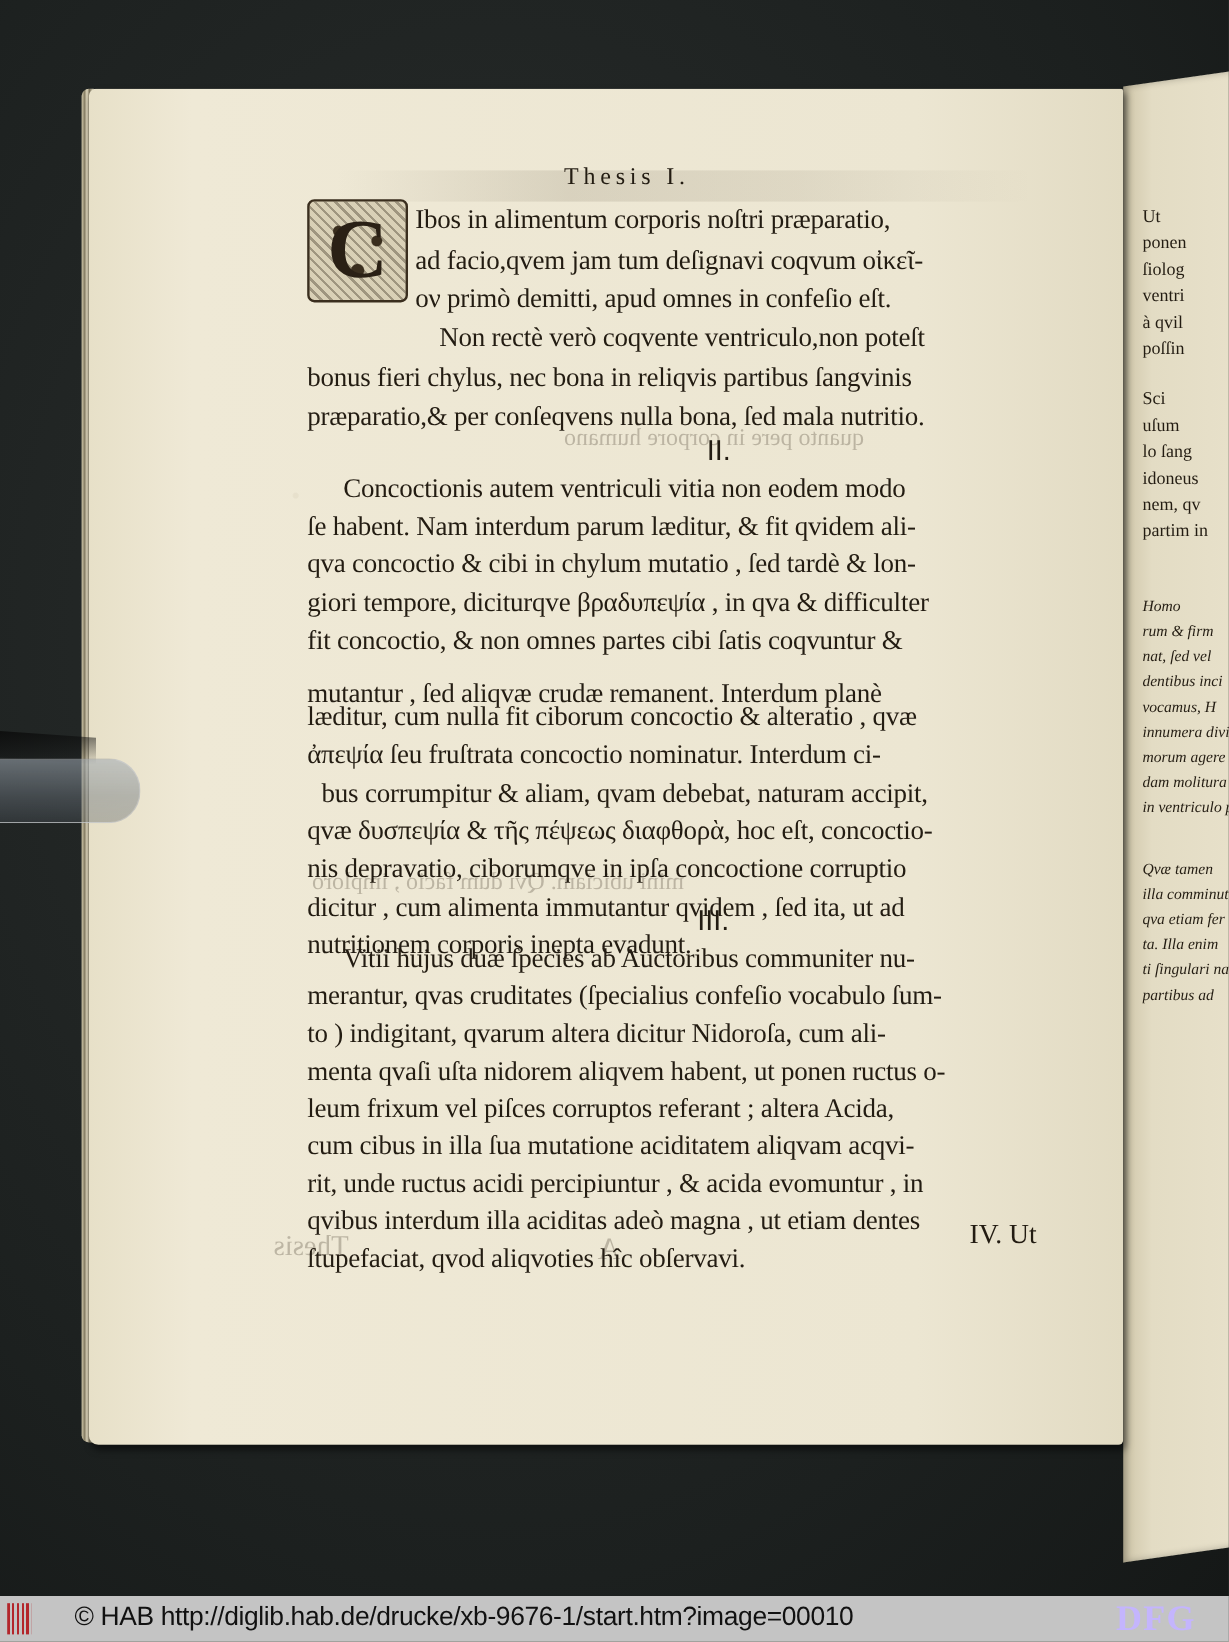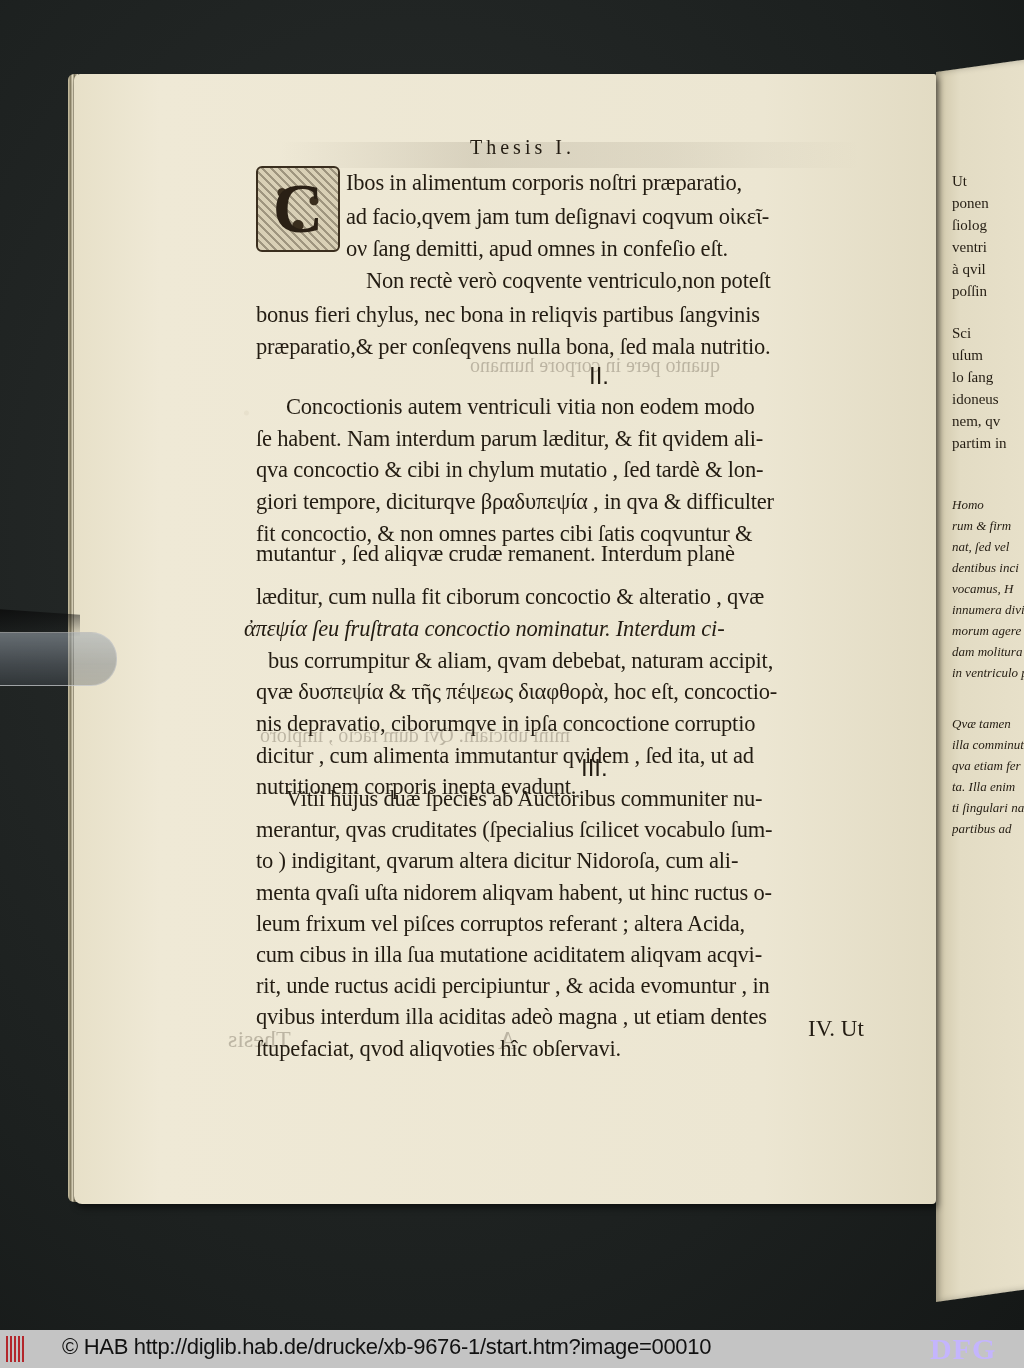--- a/index.html
+++ b/index.html
@@ -161,43 +161,43 @@
   <div class="bleed" style="left:470px; top:354px; font-size:20px;">quanto pere in corpore humano</div>
   <div class="bleed" style="left:260px; top:724px; font-size:20px;">mini ubiciam. Qvi dum facio , imploro</div>
 
   <div class="heading-bg"></div>
   <div class="heading">Thesis I.</div>
   <div class="initial">C</div>
 
   <div id="text-lines">
       <div class="line pline" style="left: 346px; top: 170px; width: 518px; text-align: justify;">Ibos in alimentum corporis noſtri præparatio,</div>
       <div class="line pline" style="left: 346px; top: 204px; width: 518px; text-align: justify;">ad facio,qvem jam tum deſignavi coqvum οἰκεῖ-</div>
-      <div class="line pline" style="left: 346px; top: 236px; width: 518px; text-align: justify;">ον ſang demitti, apud omnes in confeſio eſt.</div>
+      <div class="line pline" style="left: 346px; top: 236px; width: 518px; text-align: justify;">ον primò demitti, apud omnes in confeſio eſt.</div>
       <div class="line pline" style="left: 346px; top: 268px; width: 518px; text-align: justify; margin-left: 20px;">Non rectè verò coqvente ventriculo,non poteſt</div>
       <div class="line pline" style="left: 256px; top: 302px; width: 612px; text-align: justify;">bonus fieri chylus, nec bona in reliqvis partibus ſangvinis</div>
       <div class="line pline" style="left: 256px; top: 334px; width: 612px; text-align: justify;">præparatio,&amp; per conſeqvens nulla bona, ſed mala nutritio.</div>
       <div class="section-num" style="left: 548px; top: 362px;">II.</div>
       <div class="line pline" style="left: 286px; top: 394px;">Concoctionis autem ventriculi vitia non eodem modo</div>
       <div class="line pline" style="left: 256px; top: 425.7px;">ſe habent. Nam interdum parum læditur, &amp; fit qvidem ali-</div>
       <div class="line pline" style="left: 256px; top: 457.4px;">qva concoctio &amp; cibi in chylum mutatio , ſed tardè &amp; lon-</div>
       <div class="line pline" style="left: 256px; top: 489.1px;">giori tempore, diciturqve βραδυπεψία , in qva &amp; difficulter</div>
       <div class="line pline" style="left: 256px; top: 520.8px;">fit concoctio, &amp; non omnes partes cibi ſatis coqvuntur &amp;</div>
-      <div class="line pline" style="left: 256px; top: 541px; text-align: center;">mutantur , ſed aliqvæ crudæ remanent. Interdum planè</div>
+      <div class="line pline" style="left: 256px; top: 565px; text-align: center;">mutantur , ſed aliqvæ crudæ remanent. Interdum planè</div>
       <div class="line pline" style="left: 256px; top: 584.2px;">læditur, cum nulla fit ciborum concoctio &amp; alteratio , qvæ</div>
-      <div class="line pline" style="left: 244px; top: 615.9px; font-style: italic;">ἀπεψία ſeu fruſtrata concoctio nominatur. Interdum ci-</div>
+      <div class="line pline" style="left: 256px; top: 615.9px;">ἀπεψία ſeu fruſtrata concoctio nominatur. Interdum ci-</div>
       <div class="line pline" style="left: 256px; top: 647.6px; margin-left: 12px;">bus corrumpitur &amp; aliam, qvam debebat, naturam accipit,</div>
       <div class="line pline" style="left: 256px; top: 679.3px;">qvæ δυσπεψία &amp; τῆς πέψεως διαφθορὰ, hoc eſt, concoctio-</div>
       <div class="line pline" style="left: 256px; top: 711px;">nis depravatio, ciborumqve in ipſa concoctione corruptio</div>
       <div class="line pline" style="left: 256px; top: 742.7px;">dicitur , cum alimenta immutantur qvidem , ſed ita, ut ad</div>
       <div class="line pline" style="left: 256px; top: 774.4px;">nutritionem corporis inepta evadunt.</div>
       <div class="section-num" style="left: 540px; top: 754px;">III.</div>
       <div class="line pline" style="left: 286px; top: 786px;">Vitii hujus duæ ſpecies ab Auctoribus communiter nu-</div>
-      <div class="line pline" style="left: 256px; top: 817.2px;">merantur, qvas cruditates (ſpecialius ſcilicet vocabulo ſum-</div>
+      <div class="line pline" style="left: 256px; top: 817.2px;">merantur, qvas cruditates (ſpecialius confeſio vocabulo ſum-</div>
       <div class="line pline" style="left: 256px; top: 848.4px;">to ) indigitant, qvarum altera dicitur Nidoroſa, cum ali-</div>
-      <div class="line pline" style="left: 256px; top: 879.6px;">menta qvaſi uſta nidorem aliqvam habent, ut hinc ructus o-</div>
+      <div class="line pline" style="left: 256px; top: 879.6px;">menta qvaſi uſta nidorem aliqvem habent, ut ponen ructus o-</div>
       <div class="line pline" style="left: 256px; top: 910.8px;">leum frixum vel piſces corruptos referant ; altera Acida,</div>
       <div class="line pline" style="left: 256px; top: 942px;">cum cibus in illa ſua mutatione aciditatem aliqvam acqvi-</div>
       <div class="line pline" style="left: 256px; top: 973.2px;">rit, unde ructus acidi percipiuntur , &amp; acida evomuntur , in</div>
       <div class="line pline" style="left: 256px; top: 1004.4px;">qvibus interdum illa aciditas adeò magna , ut etiam dentes</div>
       <div class="line pline" style="left: 256px; top: 1035.6px;">ſtupefaciat, qvod aliqvoties hîc obſervavi.</div>
     </div>
 
   <div class="catchword">IV. Ut</div>
 </div>
 

